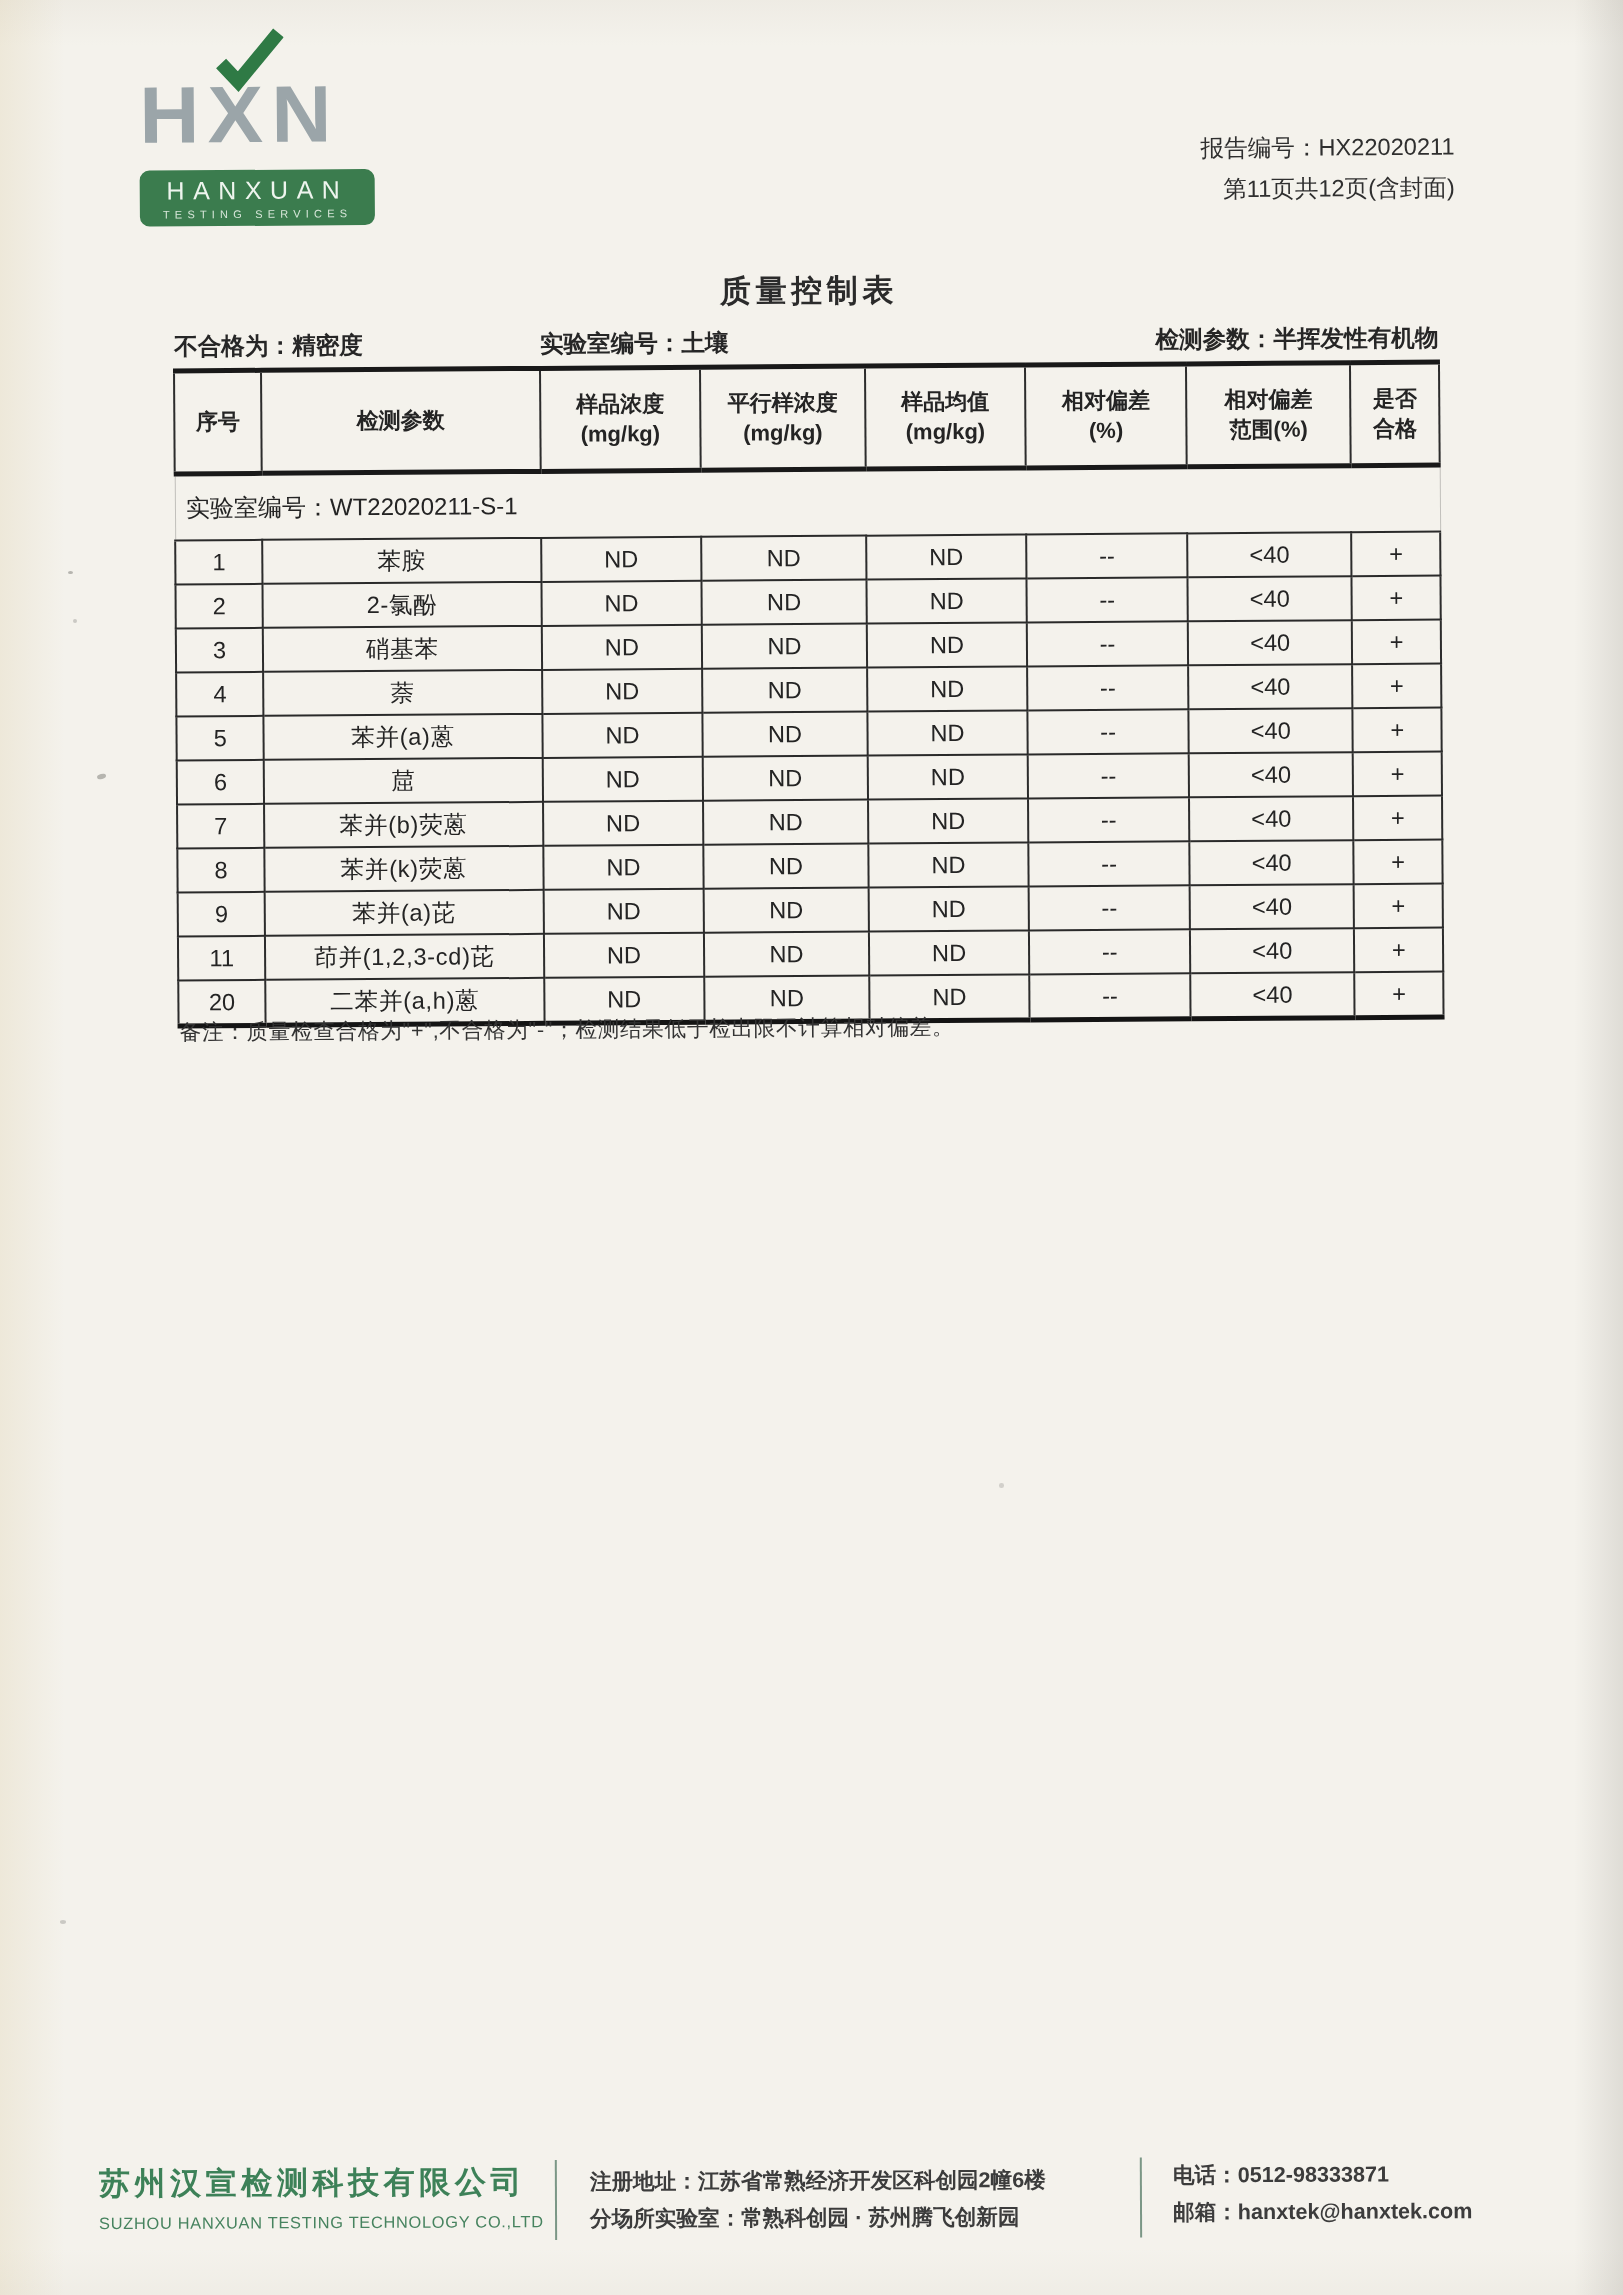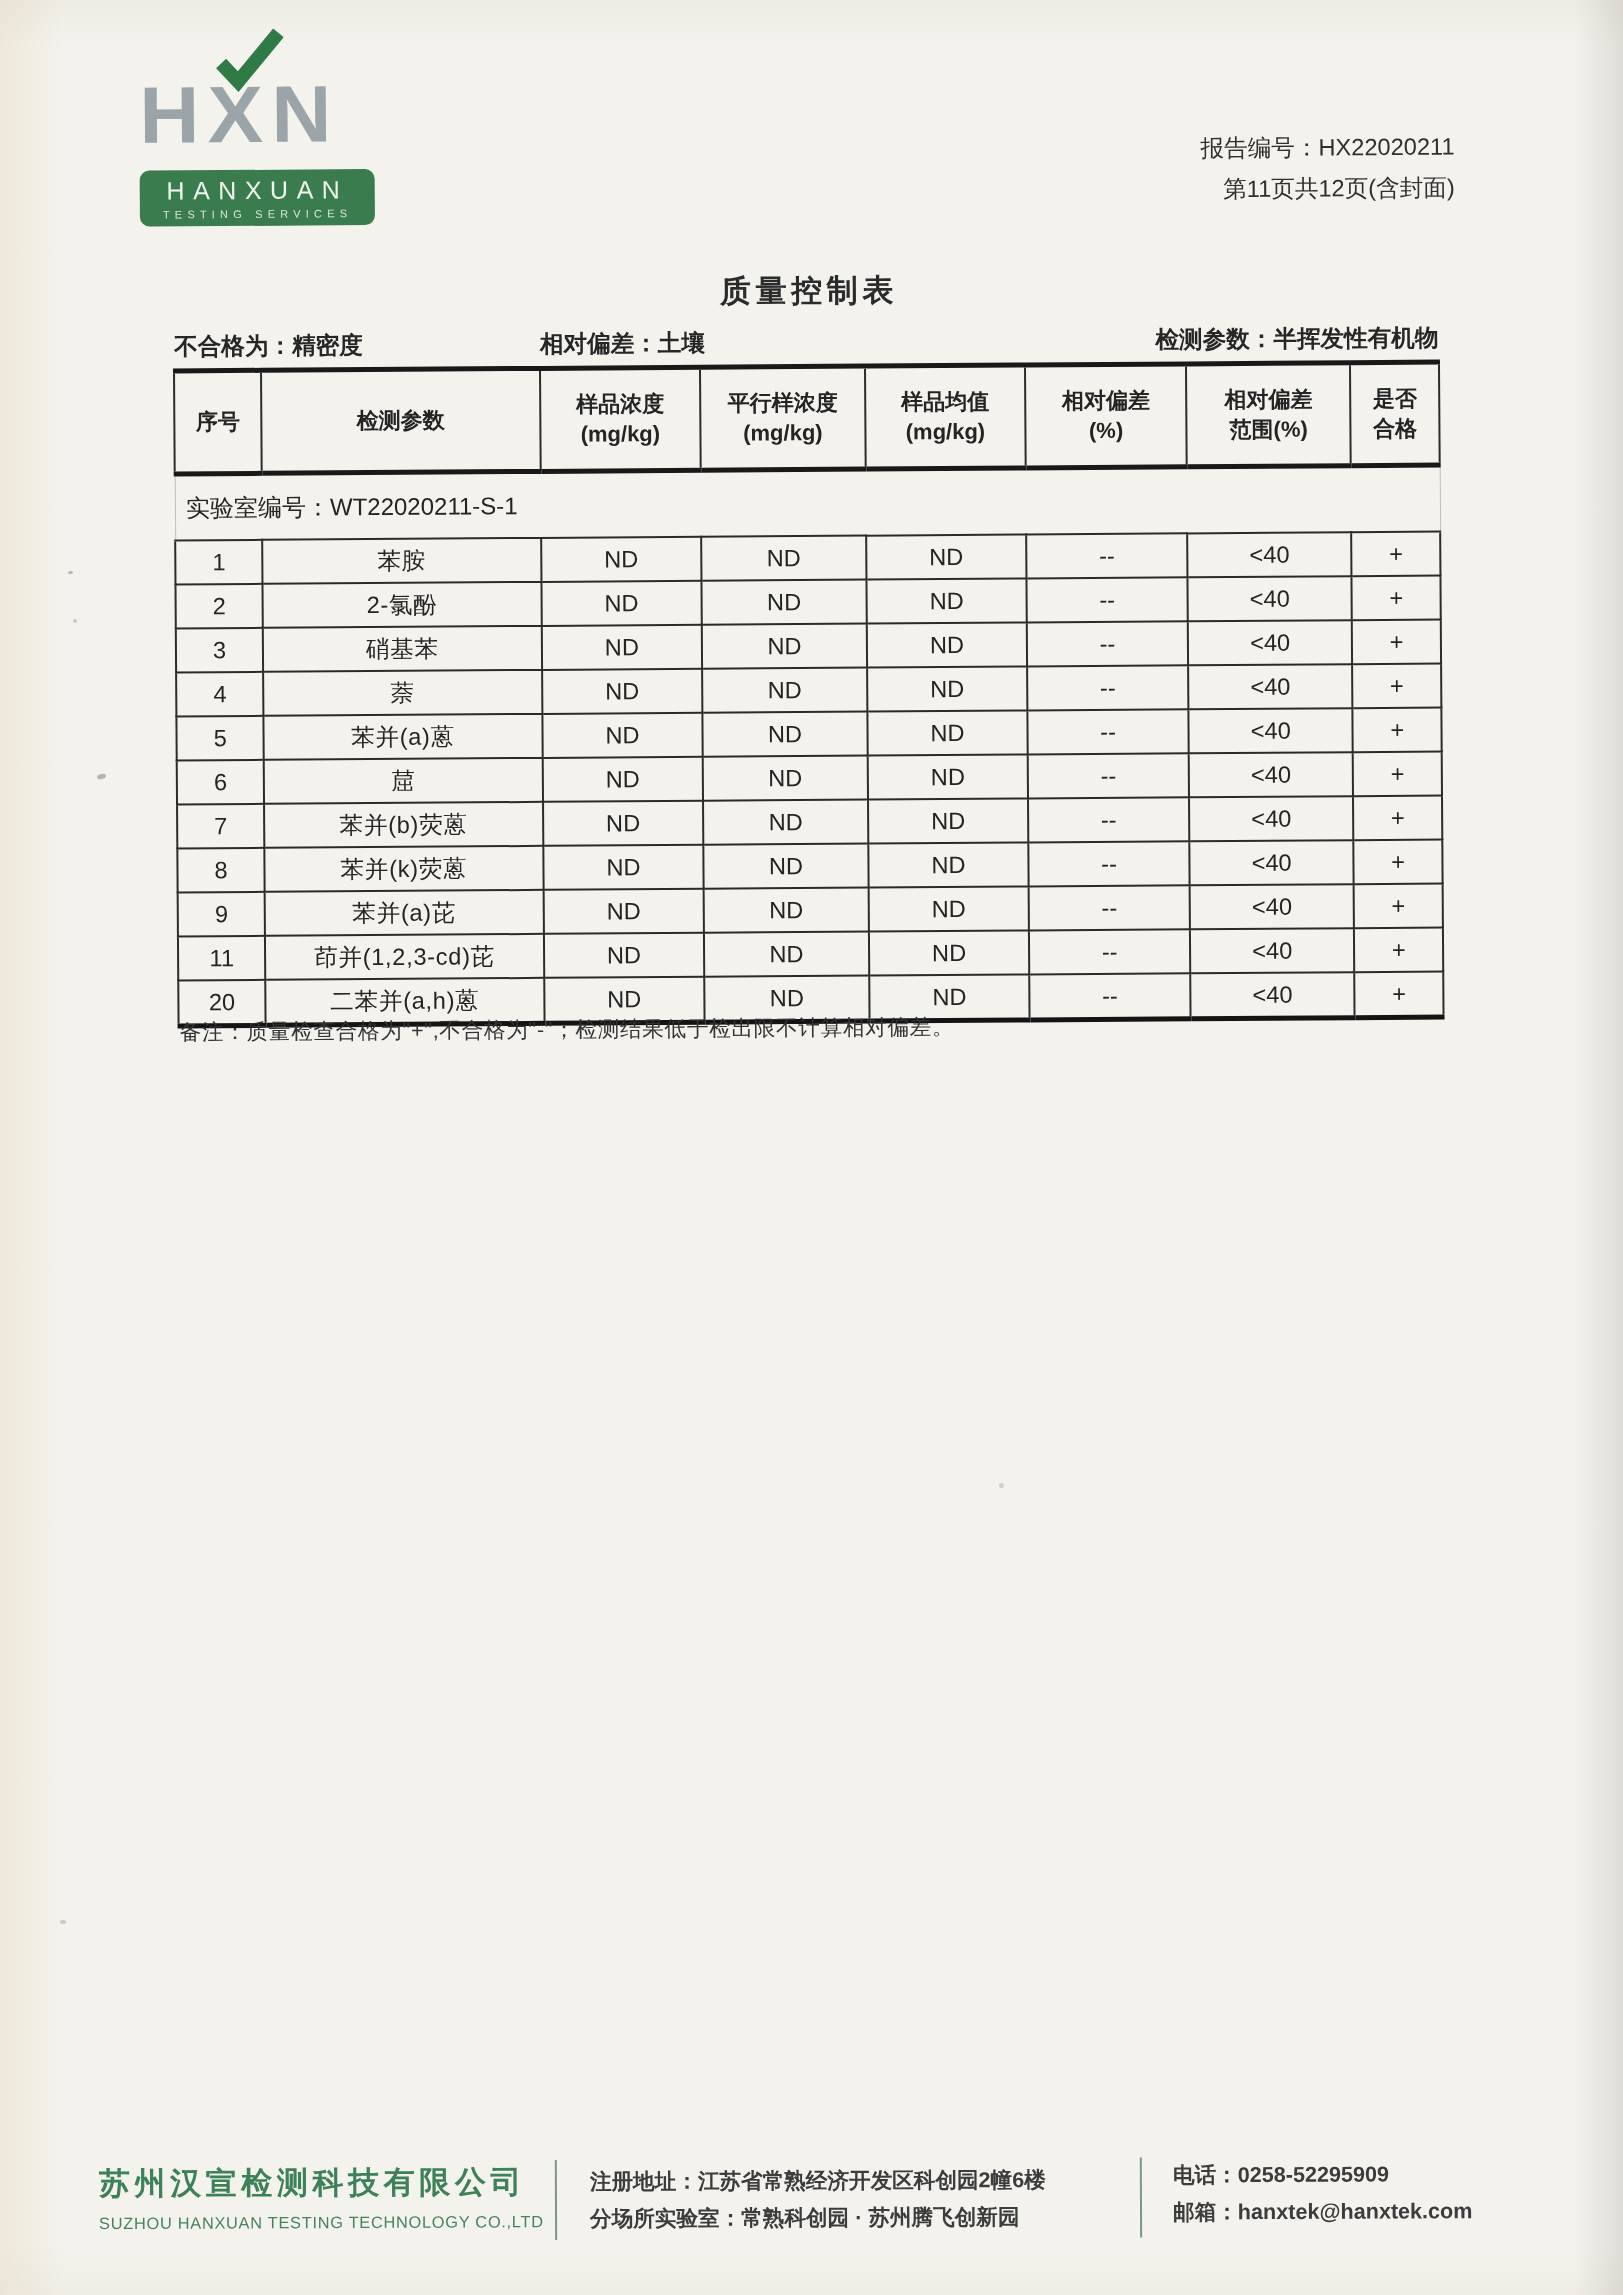--- a/index.html
+++ b/index.html
@@ -100,21 +100,21 @@
 
     <div class="report-info">
       <div>报告编号：HX22020211</div>
       <div>第11页共12页(含封面)</div>
     </div>
 
     <div class="doc-title">质量控制表</div>
 
     <div class="meta-row">
       <span class="meta-qc"><span>不合格为：</span><span>精密度</span></span>
-      <span class="meta-sample"><span>相对偏差：</span><span>土壤</span></span>
+      <span class="meta-sample"><span>实验室编号：</span><span>土壤</span></span>
       <span class="meta-item"><span>检测参数：</span><span>半挥发性有机物</span></span>
     </div>
 
     <div class="qc-table-wrap">
       <table class="qc">
         <colgroup>
           <col style="width:6.9%">
             <col style="width:22%">
             <col style="width:12.7%">
             <col style="width:13%">
@@ -267,21 +267,21 @@
       <div class="f-company-cn">苏州汉宣检测科技有限公司</div>
       <div class="f-company-en">SUZHOU HANXUAN TESTING TECHNOLOGY CO.,LTD</div>
     </div>
     <div class="f-div f-div1"></div>
     <div class="f-mid">
       <div>注册地址：江苏省常熟经济开发区科创园2幢6楼</div>
       <div>分场所实验室：常熟科创园 · 苏州腾飞创新园</div>
     </div>
     <div class="f-div f-div2"></div>
     <div class="f-right">
-      <div>电话：0258-52295909</div>
+      <div>电话：0512-98333871</div>
       <div>邮箱：hanxtek@hanxtek.com</div>
     </div>
   </div>
 
   <div class="speck s1"></div>
   <div class="speck s2"></div>
   <div class="speck s3"></div>
   <div class="speck s4"></div>
   <div class="speck s5"></div>
 </div>

